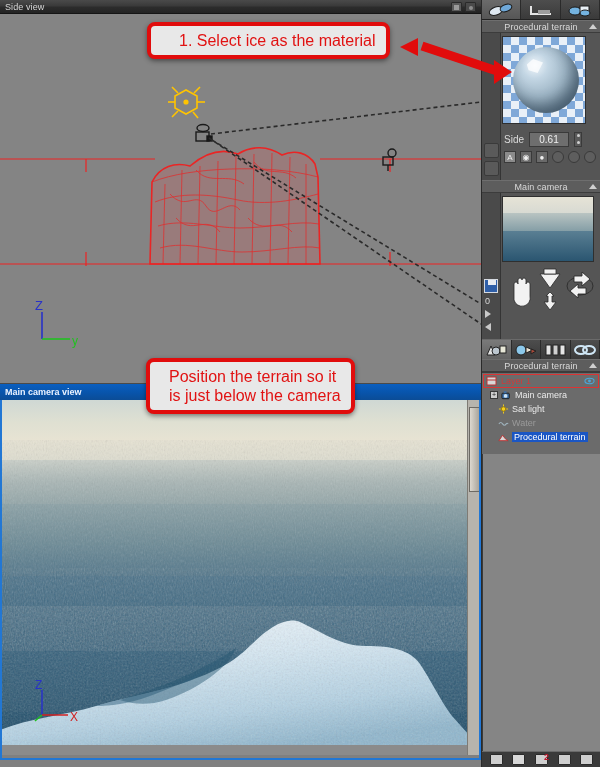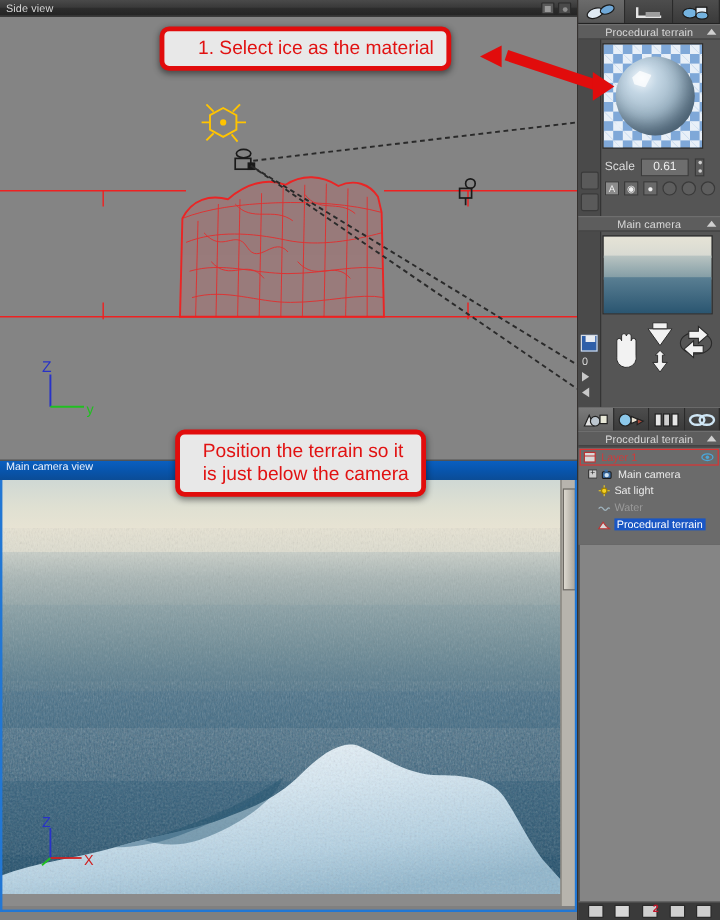--- a/index.html
+++ b/index.html
@@ -58,21 +58,21 @@
     overflow: hidden;
   }
   #sideview svg { position:absolute; left:0; top:0; }
 
   
   #mcv-bar {
     position: absolute; left: 0; top: 383px;
     width: 581px; height: 17px;
     background: linear-gradient(to bottom,#0a5fc0 0%,#0855ad 50%,#0b4c96 100%);
     border-top: 1px solid #4a4a4a;
-    display: flex; align-items: flex-start;
+    display: flex; align-items: center; font-weight: bold;
   }
   #mcv-bar .mcv-label {
     color: #eaf2ff; font-size: 9px; padding-left: 5px; white-space: nowrap;
   }
   #mcv-tools {
     margin-left: auto; display: flex; align-items: center; gap: 4px;
     padding-right: 4px; height: 15px;
   }
   .mcv-t { font-size: 8px; color:#cfe2ff; display:flex; align-items:center; justify-content:center; height:13px; }
   .mcv-t.box { background:#2b5f9e; border:1px solid #174a85; padding:0 2px; min-width:11px;}
@@ -257,21 +257,21 @@
     position:absolute;
     background:#e8e8e8;
     border:4px solid #e10c0c;
     border-radius:8px;
     box-shadow:0 2px 5px rgba(0,0,0,.45);
     padding:5px 10px;
   }
   .callout .ctext{
     color:#e11212;font-size:16px;line-height:19px;white-space:pre-line;
   }
-  #callout1{left:133px;top:22px;padding-left:28px;}
+  #callout1{left:147px;top:22px;padding-left:28px;}
   #callout2{left:146px;top:358px;padding-left:19px;}
   .arrow-svg{position:absolute;left:0;top:0;pointer-events:none;}
 </style>
 </head>
 <body>
 
 <div id="app">
 
   <div id="left-col">
 
@@ -472,21 +472,21 @@
         <div class="sideico" style="position:absolute;left:2px;top:128px;"></div>
       </div>
 
       <div id="mat-preview">
         <div class="checker"></div>
         <div class="sphere"></div>
         <div class="glint"></div>
       </div>
 
       <div class="scale-row">
-        <span class="lbl">Scale</span>
+        <span class="lbl">Side</span>
         <span class="scale-field">0.61</span>
         <span class="spin">
             <i></i>
             <i></i>
           </span>
       </div>
 
       <div class="mat-btnrow">
         <span class="mbtn sel">A</span>
         <span class="mbtn">◉</span>

